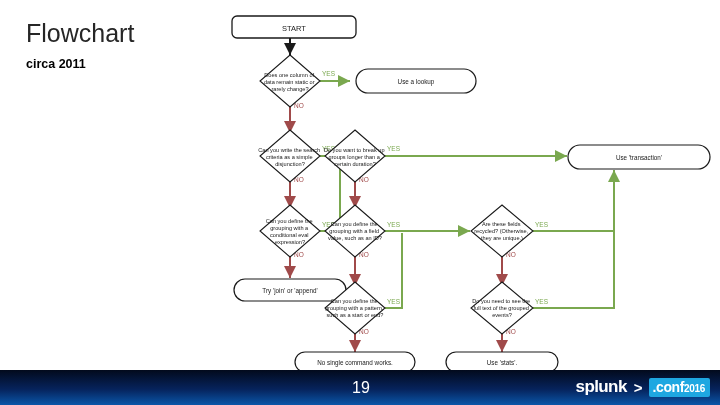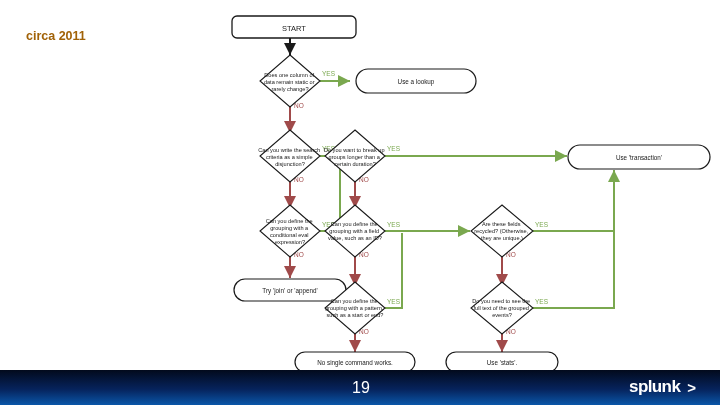--- a/index.html
+++ b/index.html
@@ -31,21 +31,21 @@
   #page-title {
     font-size: 25px;
     color: #262626;
     font-weight: normal;
     line-height: 1.1;
     letter-spacing: 0px;
     white-space: nowrap;
   }
   #page-subtitle {
     font-size: 12.5px;
-    color: #a16207;
+    color: #000000;
     font-weight: bold;
     margin-top: 9px;
     white-space: nowrap;
   }
   
   #flowchart-canvas {
     position: absolute;
     left: 222px;
     top: 8px;
     width: 498px;
@@ -64,21 +64,21 @@
   #page-number {
     position: absolute;
     left: 352px;
     top: 379px;
     font-size: 16px;
     color: #ffffff;
     font-family: "Liberation Sans", sans-serif;
   }
   #brand-group {
     position: absolute;
-    right: 24px;
+    right: 10px;
     top: 377px;
     display: flex;
     align-items: center;
     gap: 6px;
   }
   #splunk-wordmark {
     font-size: 17px;
     font-weight: bold;
     color: #ffffff;
     letter-spacing: -0.6px;
@@ -110,20 +110,21 @@
     color: #ffffff;
     letter-spacing: -0.3px;
   }
 </style>
 </head>
 <body>
 
 <div id="slide">
 
   <div id="title-block">
+    <div id="page-title">Flowchart</div>
     <div id="page-subtitle">circa 2011</div>
   </div>
 
   <div id="flowchart-canvas">
     <svg id="flowchart-svg" width="498" height="364" viewBox="0 0 498 364" xmlns="http://www.w3.org/2000/svg">
       <defs>
         <marker id="arrow-green" markerWidth="7" markerHeight="7" refX="6" refY="3" orient="auto">
           <path d="M0,0 L6,3 L0,6 z" fill="#7aa84f"></path>
         </marker>
         <marker id="arrow-red" markerWidth="7" markerHeight="7" refX="6" refY="3" orient="auto">
@@ -301,15 +302,19 @@
       </g>
     </svg>
   </div>
 
   <div id="footer-band"></div>
   <div id="page-number">19</div>
 
   <div id="brand-group">
     <span id="splunk-wordmark">splunk</span>
     <span id="splunk-chevron">&gt;</span>
+    <span id="conf-badge">
+      <span id="conf-badge-text">.conf</span>
+      <span id="conf-badge-year">2016</span>
+    </span>
   </div>
 
 </div>
 
 </body></html>

